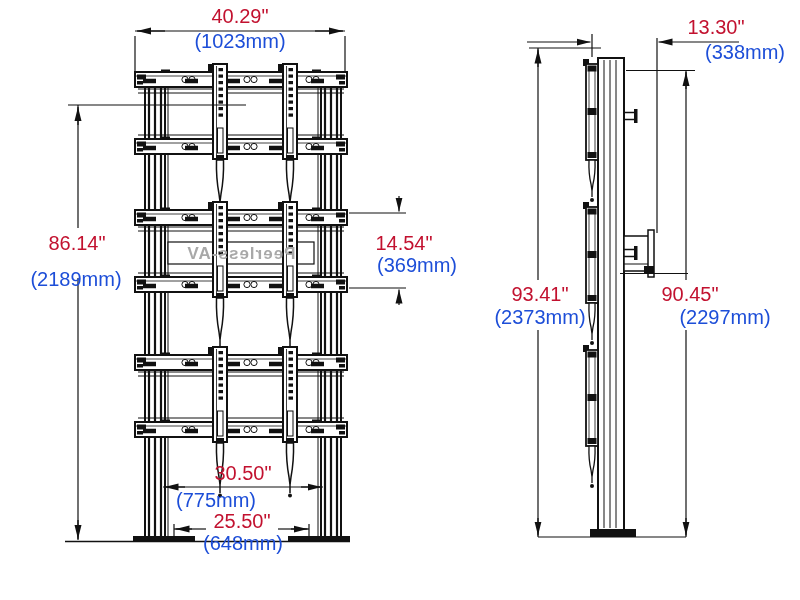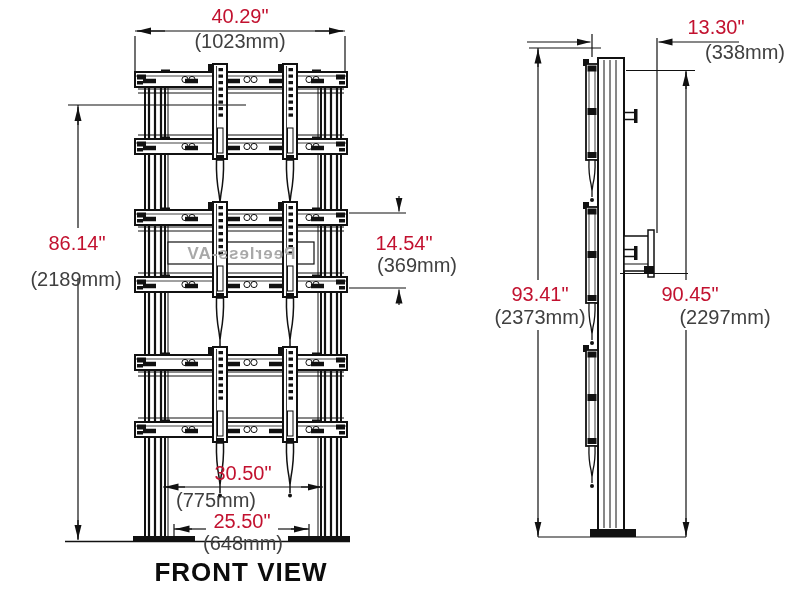--- a/index.html
+++ b/index.html
@@ -1,20 +1,20 @@
 <!DOCTYPE html>
 <html><head>
 <meta charset="utf-8">
 <style>
   html,body{margin:0;padding:0;background:#ffffff;width:800px;height:600px;overflow:hidden;}
   #stage{position:relative;width:800px;height:600px;background:#fff;
          font-family:"Liberation Sans","DejaVu Sans",sans-serif;}
   #drawing{position:absolute;left:0;top:0;}
   .lbl{position:absolute;transform:translate(-50%,-50%);white-space:nowrap;
-       font-size:20px;line-height:1;color:#404040;}
+       font-size:20px;line-height:1;color:#1d4ed8;}
   .lbl.in{color:#C2112F;}
   .lbl.title{font-size:26px;font-weight:700;letter-spacing:1px;color:#0c0c0c;}
   .lbl.brand{font-size:17px;font-weight:700;color:#a8a8a8;letter-spacing:1px;
              transform:translate(-50%,-50%) scaleX(-1);}
 </style>
 </head>
 <body>
 
 <div id="stage">
 
@@ -215,14 +215,13 @@
   <span class="lbl" style="left:745px;top:52px">(338mm)</span>
 
   <span class="lbl in" style="left:540px;top:294px">93.41"</span>
   <span class="lbl" style="left:540px;top:317px">(2373mm)</span>
 
   <span class="lbl in" style="left:690px;top:294px">90.45"</span>
   <span class="lbl" style="left:725px;top:317px">(2297mm)</span>
 
   <span class="lbl brand" style="left:241px;top:253px">Peerless-AV</span>
 
-  <span class="lbl title" style="left:241px;top:572px">FRONT VIEW</span>
 </div>
 
 </body></html>

